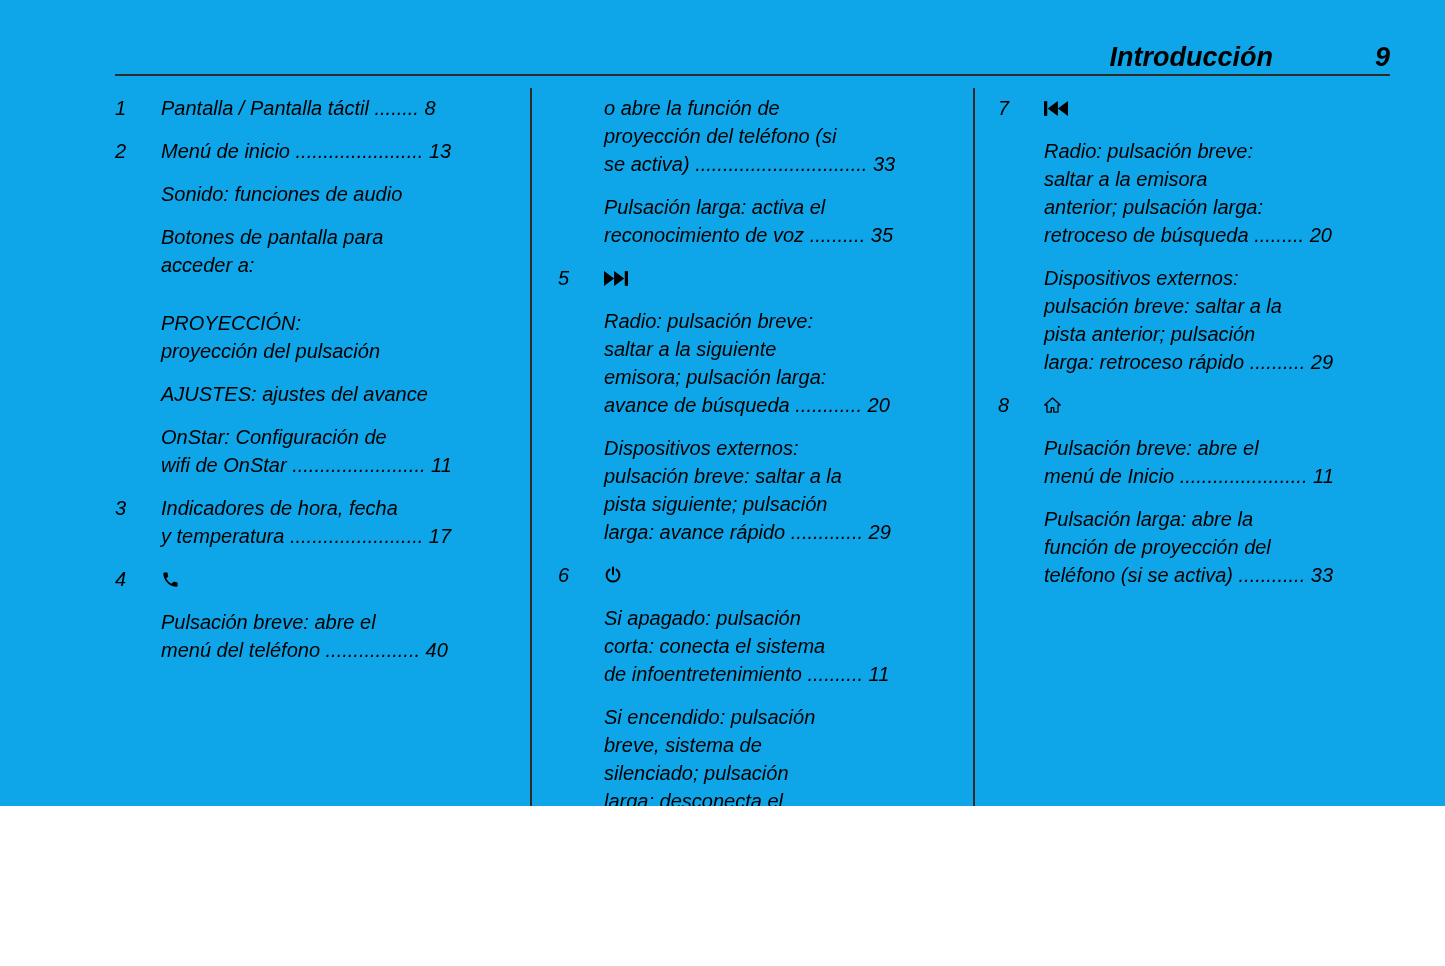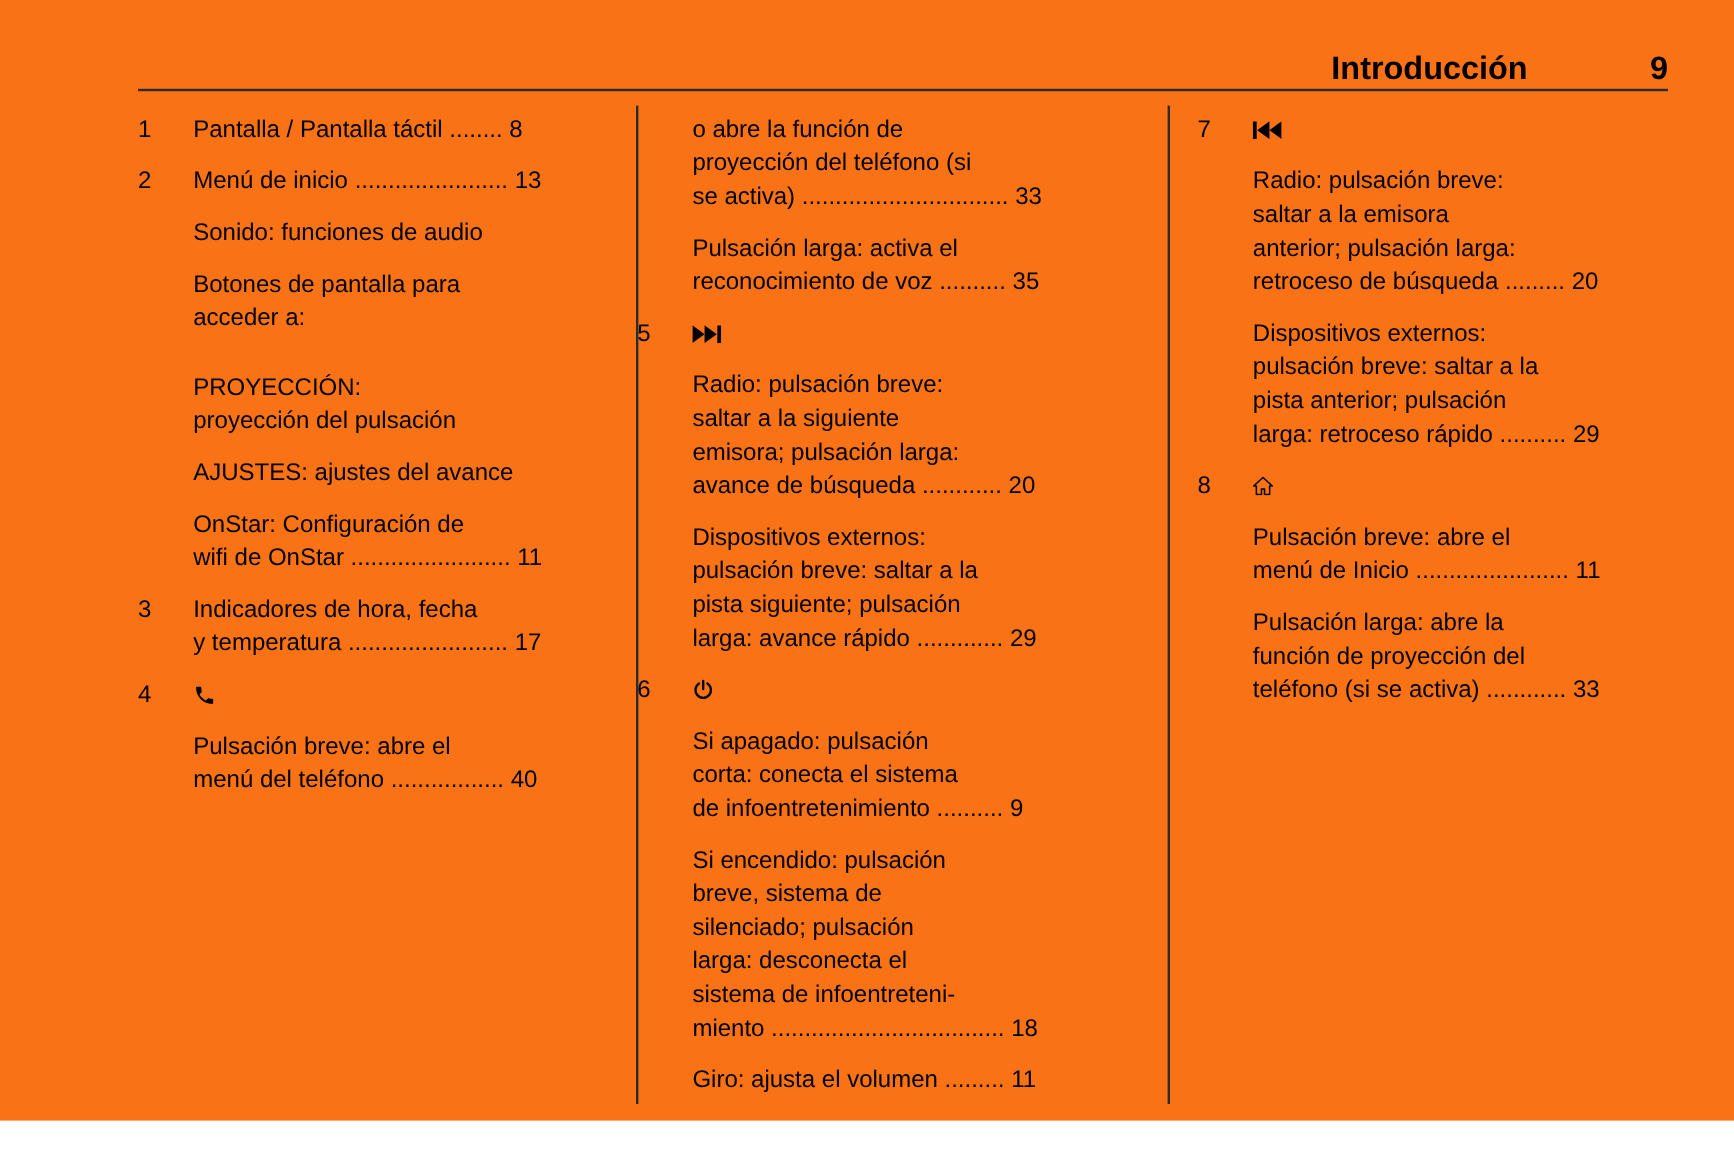--- a/index.html
+++ b/index.html
@@ -1,24 +1,25 @@
 <!DOCTYPE html>
 <html><head>
 <meta charset="utf-8">
 <style>
   html, body { margin: 0; padding: 0; background: #ffffff; }
   .page {
     position: relative;
     width: 1445px;
-    height: 934px;
-    background: #f97316;
+    height: 806px;
+    background: #0ea5e9;
     color: #000000;
     font-family: "Liberation Sans", "DejaVu Sans", sans-serif;
     overflow: hidden;
     box-sizing: border-box;
+    font-style: italic;
   }
   .header {
     position: absolute;
     top: 42px;
     left: 115px;
     width: 1275px;
     display: flex;
     justify-content: flex-end;
     align-items: baseline;
     font-size: 27px;
@@ -37,21 +38,21 @@
     position: absolute;
     top: 94px;
     left: 115px;
     width: 1275px;
     display: flex;
     font-size: 20px;
     line-height: 28px;
   }
   .col { box-sizing: border-box; }
   .col-1 { width: 416px; padding-right: 6px; }
-  .col-2 { width: 444px; padding-right: 6px; }
+  .col-2 { width: 444px; padding-left: 27px; padding-right: 6px; }
   .col-3 { width: 415px; padding-left: 23px; }
   .divider {
     position: absolute;
     top: 88px;
     width: 2px;
     height: 832px;
     background: #2b2b2b;
   }
   .divider-1 { left: 530px; }
   .divider-2 { left: 973px; }
@@ -183,21 +184,21 @@
           <svg viewBox="0 0 24 24" width="18" height="18">
               <path d="M12 2v9" stroke="#000" stroke-width="2.6" fill="none" stroke-linecap="round"></path>
               <path d="M7.4 4.8a8.6 8.6 0 1 0 9.2 0" stroke="#000" stroke-width="2.6" fill="none" stroke-linecap="round"></path>
             </svg>
         </span>
       </div>
       <div class="entry">
         <span class="num"></span>
         <span class="txt">Si apagado: pulsación
 corta: conecta el sistema
-de infoentretenimiento .......... 9</span>
+de infoentretenimiento .......... 11</span>
       </div>
       <div class="entry">
         <span class="num"></span>
         <span class="txt">Si encendido: pulsación
 breve, sistema de
 silenciado; pulsación
 larga: desconecta el
 sistema de infoentreteni-
 miento ................................... 18</span>
       </div>

